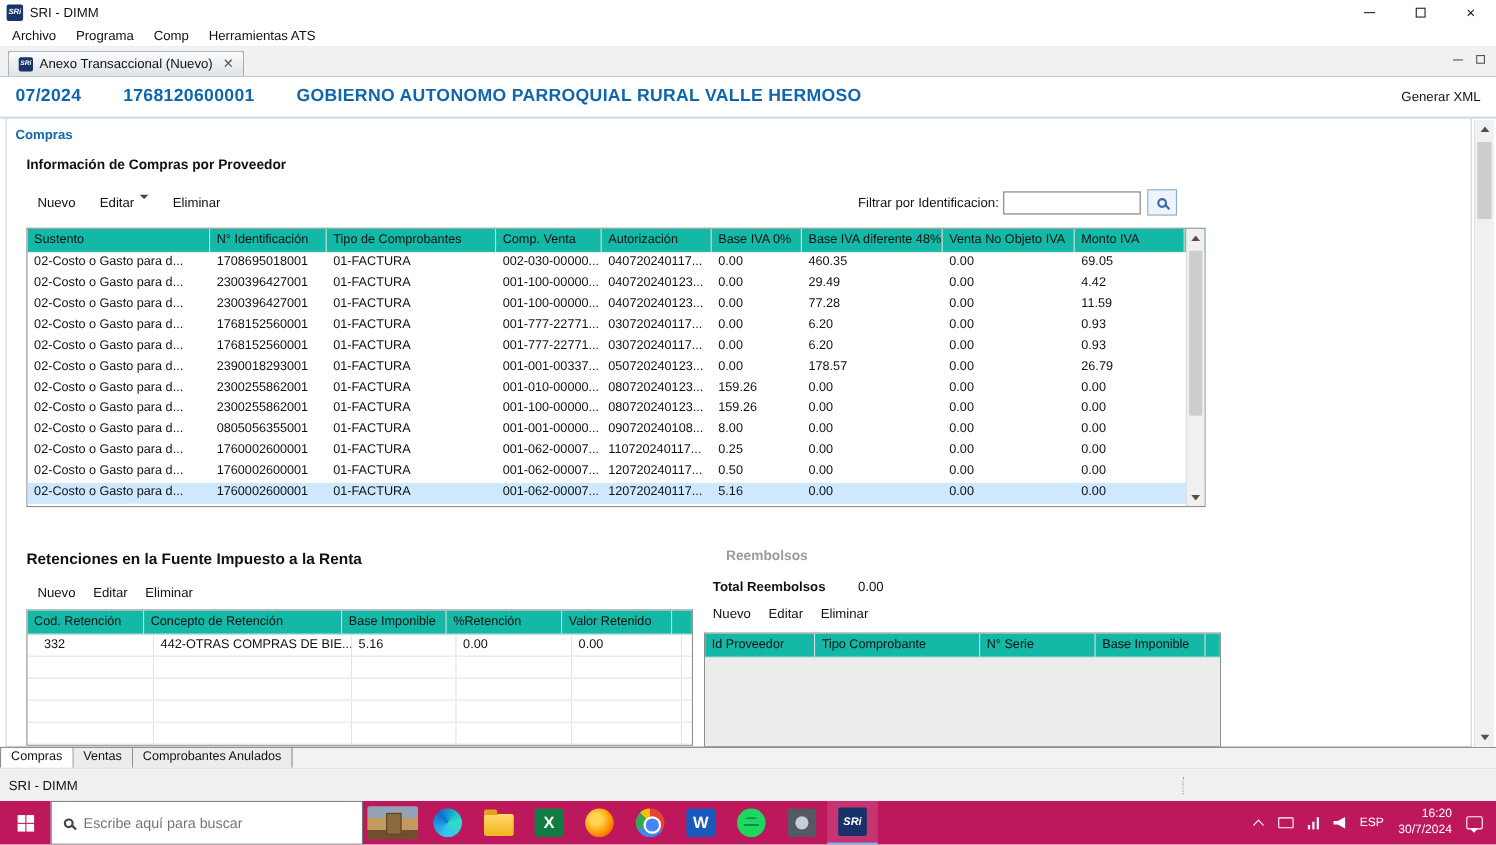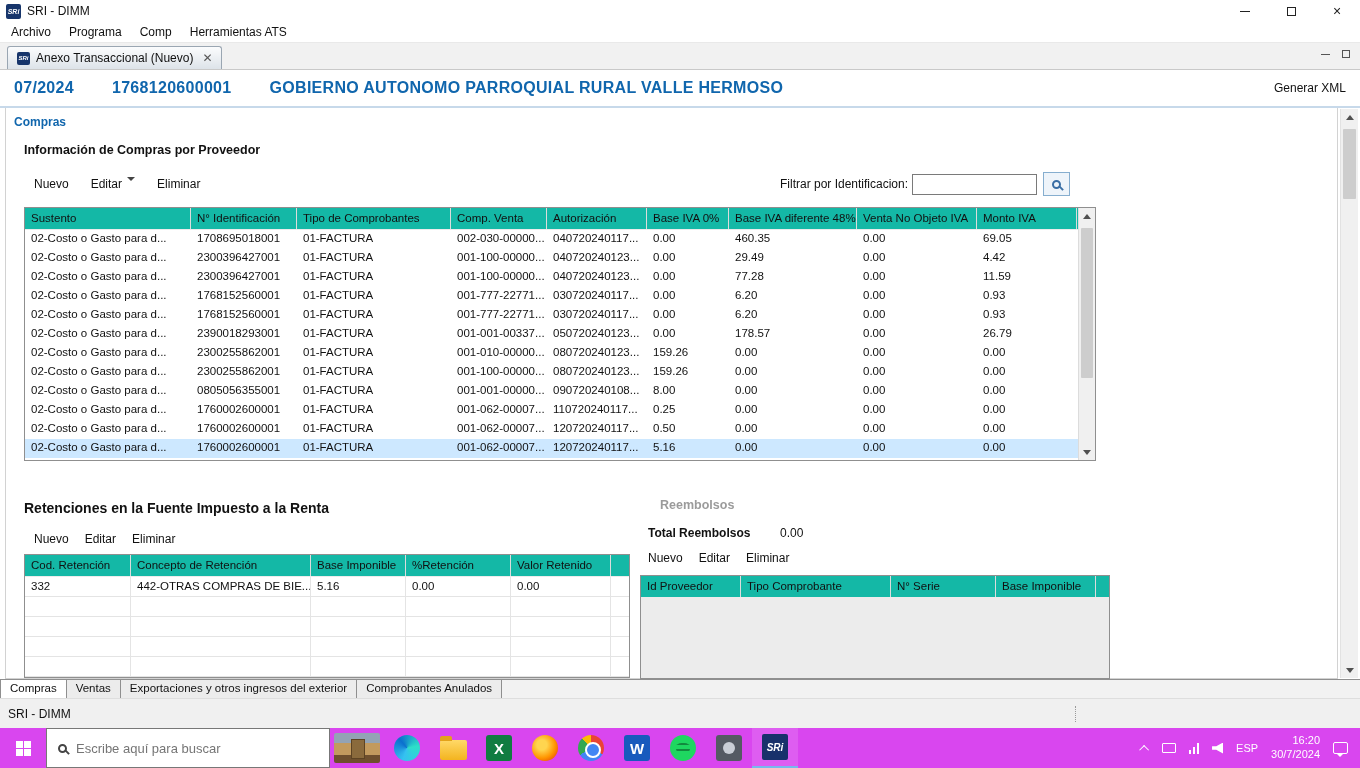--- a/index.html
+++ b/index.html
@@ -58,21 +58,21 @@
   .mag { width:9px; height:9px; border:2px solid #3a6ea5; border-radius:50%; position:relative; }
   .mag::after { content:""; position:absolute; width:6px; height:2px; background:#3a6ea5; transform:rotate(45deg); right:-5px; bottom:-2px; }
 
   
   .grid { position:relative; background:#fff; border:1px solid #8f8f8f; font-size:11.5px; overflow:hidden; }
   .g-head { display:flex; height:22px; background:#14b8a6; border-bottom:1px solid #ececec; }
   .g-hcell { padding:4px 6px 0; border-right:1px solid #dcdcdc; white-space:nowrap; overflow:hidden; flex:none; }
   .g-row { display:flex; height:19px; }
   .g-cell { padding:2px 6px 0; white-space:nowrap; overflow:hidden; flex:none; }
   .g-row.sel { background:#cde8ff; }
-  .lined .g-row { height:20px; border-bottom:1px solid #e4e4e4; }
+  .lined .g-row { height:20px; border-bottom:1px solid #e4e4e4;justify-content:center; }
   .lined .g-cell { border-right:1px solid #e4e4e4; padding-top:3px; }
 
   .compras-grid { position:absolute; left:24px; top:99px; width:1072px; height:254px; }
 
   .vscroll { position:absolute; right:0; top:0; bottom:0; width:17px; background:#f0f0f0; border-left:1px solid #dcdcdc; }
   .vs-arr { height:16px; display:flex; align-items:center; justify-content:center; }
   .vs-arr.bottom { position:absolute; bottom:0; left:0; right:0; }
   .tri-up { width:0; height:0; border-left:4px solid transparent; border-right:4px solid transparent; border-bottom:5px solid #505050; }
   .tri-down { width:0; height:0; border-left:4px solid transparent; border-right:4px solid transparent; border-top:5px solid #505050; }
   .vs-thumb { position:absolute; left:2px; right:2px; background:#cdcdcd; border-radius:1px; }
@@ -97,21 +97,21 @@
   .bottom-tabs { position:absolute; left:0; right:0; bottom:0; height:19px; background:#f2f2f2; border-top:1px solid #8f8f8f; display:flex; font-size:11.5px; }
   .btab { padding:2px 9px 0; border-right:1px solid #8f8f8f; background:#ececec; white-space:nowrap; }
   .btab.active { background:#fff; font-weight:normal; }
   .btab:first-child { border-left:1px solid #8f8f8f; }
 
   
   .statusbar { position:relative; height:30px; background:#f0f0f0; border-top:1px solid #dedede; display:flex; align-items:center; padding-left:8px; font-size:12px; }
   .status-divider { position:absolute; left:1075px; top:7px; height:16px; border-left:1px dotted #9a9a9a; }
 
   
-  .taskbar { height:40px; background:#d946ef; display:flex; align-items:stretch; color:#fff; }
+  .taskbar { height:40px; background:#be185d; display:flex; align-items:stretch; color:#fff; }
   .tb-cell { width:46px; display:flex; align-items:center; justify-content:center; flex:none; }
   .win-logo { display:grid; grid-template-columns:7px 7px; grid-template-rows:7px 7px; gap:1px; }
   .win-logo span { background:#fff; }
   .tb-search { width:284px; background:#fff; border:1px solid #777; display:flex; align-items:center; gap:9px; padding:0 11px; flex:none; }
   .tb-search input { border:none; outline:none; flex:1; font-size:13px; font-family:inherit; color:#333; background:transparent; }
   .mag-dark { width:9px; height:9px; border:2px solid #444; border-radius:50%; position:relative; flex:none; }
   .mag-dark::after { content:""; position:absolute; width:6px; height:2px; background:#444; transform:rotate(45deg); right:-5px; bottom:-2px; }
 
   .ic { width:26px; height:26px; flex:none; }
   .thumb-cell { width:54px; }
@@ -463,21 +463,20 @@
         </div>
       <div class="vs-thumb"></div>
       <div class="vs-arr bottom">
           <span class="tri-down"></span>
         </div>
     </div>
 
     <div class="bottom-tabs">
       <span class="btab active">Compras</span>
       <span class="btab">Ventas</span>
-      <span class="btab">Exportaciones y otros ingresos del exterior</span>
       <span class="btab">Comprobantes Anulados</span>
     </div>
   </div>
 
   <div class="statusbar">
     <span>SRI - DIMM</span>
     <span class="status-divider"></span>
   </div>
 
   <div class="taskbar">

